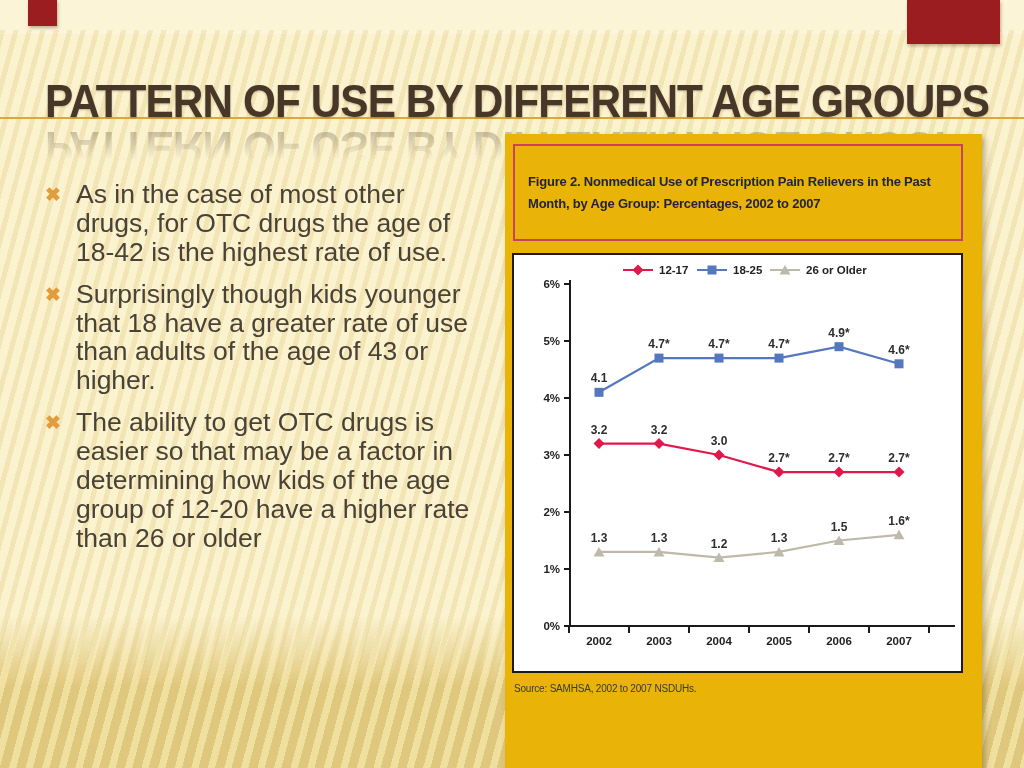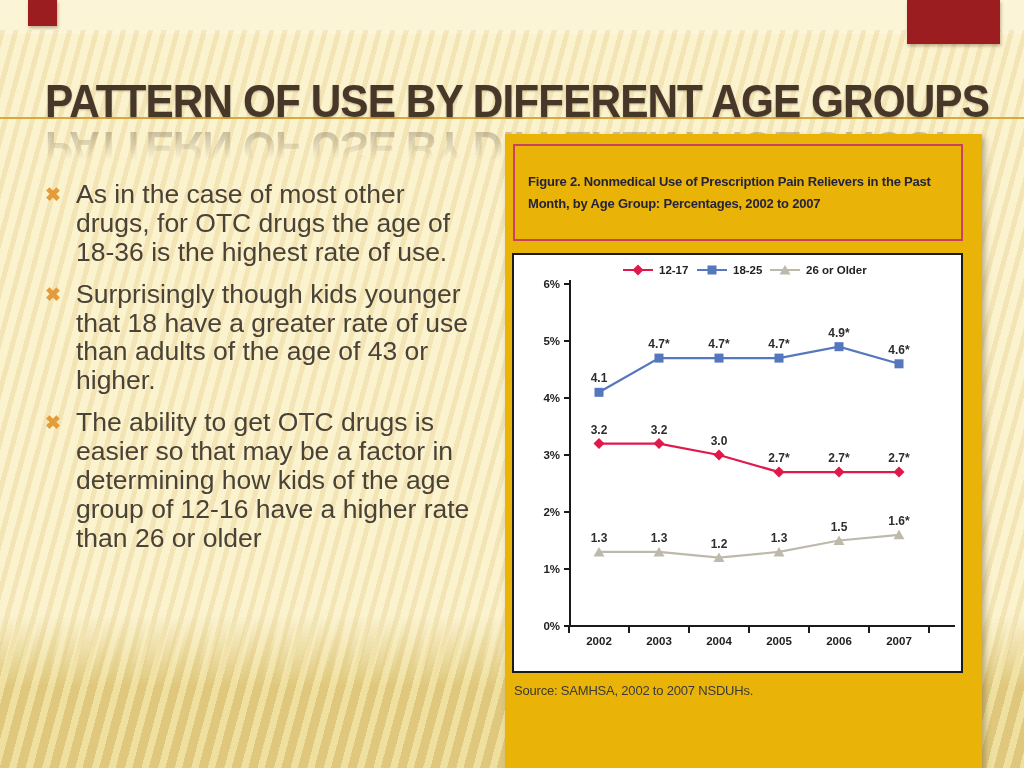--- a/index.html
+++ b/index.html
@@ -41,50 +41,50 @@
   .bullets{left:45px;top:180px;width:440px;z-index:3;list-style:none;margin:0;padding:0;}
   .bullets li{display:flex;margin-bottom:13px;font-size:26.5px;line-height:1.09;color:#4A4236;}
   .bullets .x-icon{flex:0 0 31px;width:31px;color:#E49C3A;font-size:19px;padding-top:5px;font-weight:700;}
   
   .panel{left:505px;top:134px;width:477px;height:744px;background:#eab308;z-index:4;
     box-shadow:3px 4px 6px rgba(110,88,45,0.45);}
   .fig-box{left:8px;top:10px;width:450px;height:97px;border:2px solid #C8425F;box-sizing:border-box;
     display:flex;align-items:center;padding:0 13px;
     font-size:13px;font-weight:700;color:#23233B;line-height:1.65;letter-spacing:-0.2px;}
   .chart-svg{left:0;top:0;width:477px;height:582px;}
-  .src{left:9px;top:549px;font-size:13px;color:#3A3A3A;letter-spacing:-0.2px;}
+  .src{left:9px;top:549px;font-size:10px;color:#3A3A3A;letter-spacing:-0.2px;}
   .ax{font:700 11.5px "Liberation Sans",sans-serif;fill:#222;}
   .dlab{font:700 12px "Liberation Sans",sans-serif;fill:#2D2D2D;}
 </style>
 </head>
 <body>
 
 <div class="abs bg-top"></div>
 <div class="abs bg-stripes"></div>
 <div class="abs bg-bottom"></div>
 
 <div class="abs corner corner-tl"></div>
 <div class="abs corner corner-tr"></div>
 
 <div class="abs underline"></div>
 <div class="abs slide-title">PATTERN OF USE BY DIFFERENT AGE GROUPS</div>
 <div class="abs slide-title-reflection">PATTERN OF USE BY DIFFERENT AGE GROUPS</div>
 
 <ul class="abs bullets">
   <li>
     <span class="x-icon">✖</span>
-    <span>As in the case of most other drugs, for OTC drugs the age of 18-36 is the highest rate of use.</span>
+    <span>As in the case of most other drugs, for OTC drugs the age of 18-42 is the highest rate of use.</span>
   </li>
   <li>
     <span class="x-icon">✖</span>
     <span>Surprisingly though kids younger that 18 have a greater rate of use than adults of the age of 43 or higher.</span>
   </li>
   <li>
     <span class="x-icon">✖</span>
-    <span>The ability to get OTC drugs is easier so that may be a factor in determining how kids of the age group of 12-16 have a higher rate than 26 or older</span>
+    <span>The ability to get OTC drugs is easier so that may be a factor in determining how kids of the age group of 12-20 have a higher rate than 26 or older</span>
   </li>
 </ul>
 
 <div class="abs panel">
   <div class="abs fig-box">
     <span>Figure 2. Nonmedical Use of Prescription Pain Relievers in the Past Month, by Age Group: Percentages, 2002 to 2007</span>
   </div>
   <svg id="chart-svg" class="abs chart-svg" viewBox="0 0 477 582">
       <rect x="8" y="120" width="449" height="418" fill="#fff" stroke="#1a1a1a" stroke-width="2"></rect>
       <line x1="65" y1="146" x2="65" y2="492" stroke="#1a1a1a" stroke-width="2"></line>

